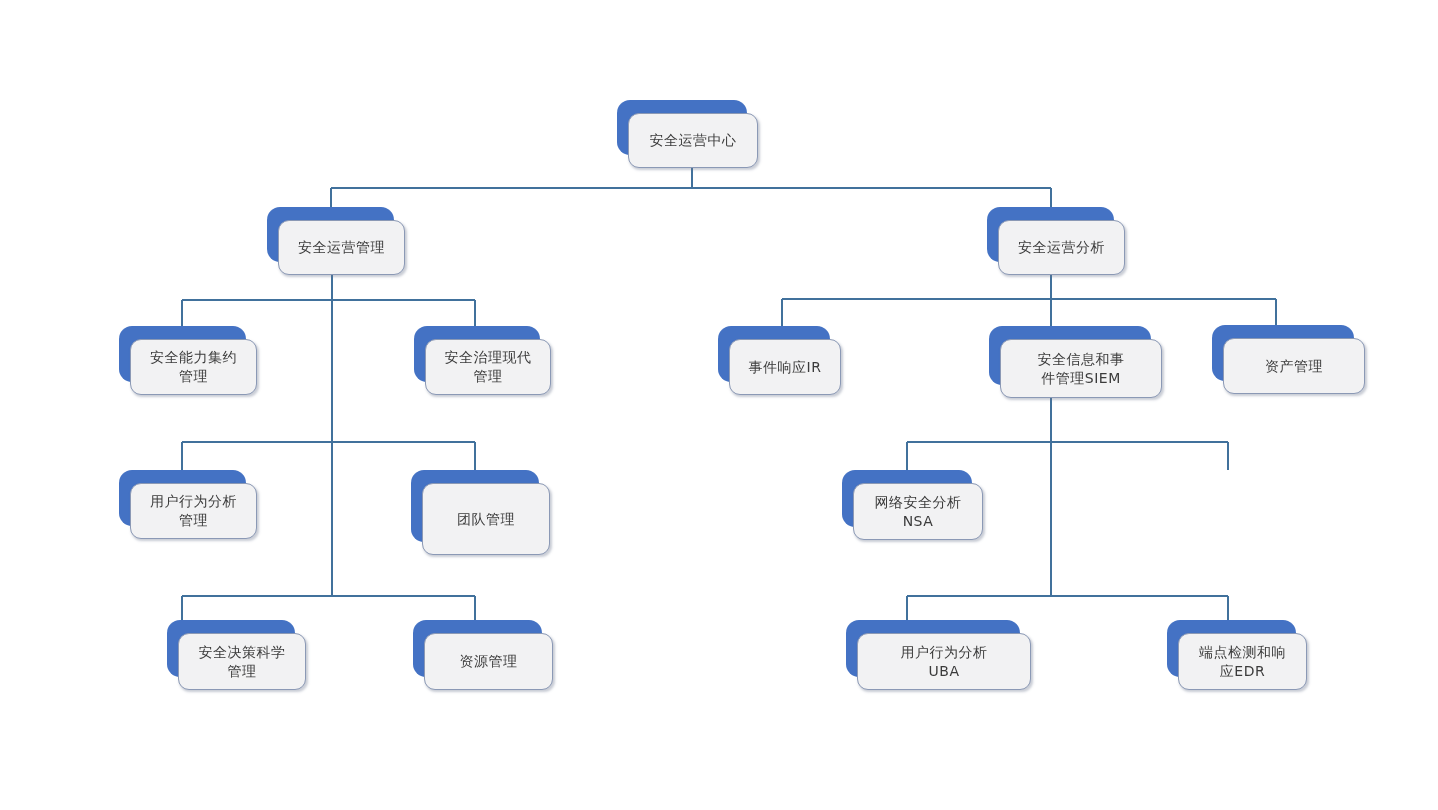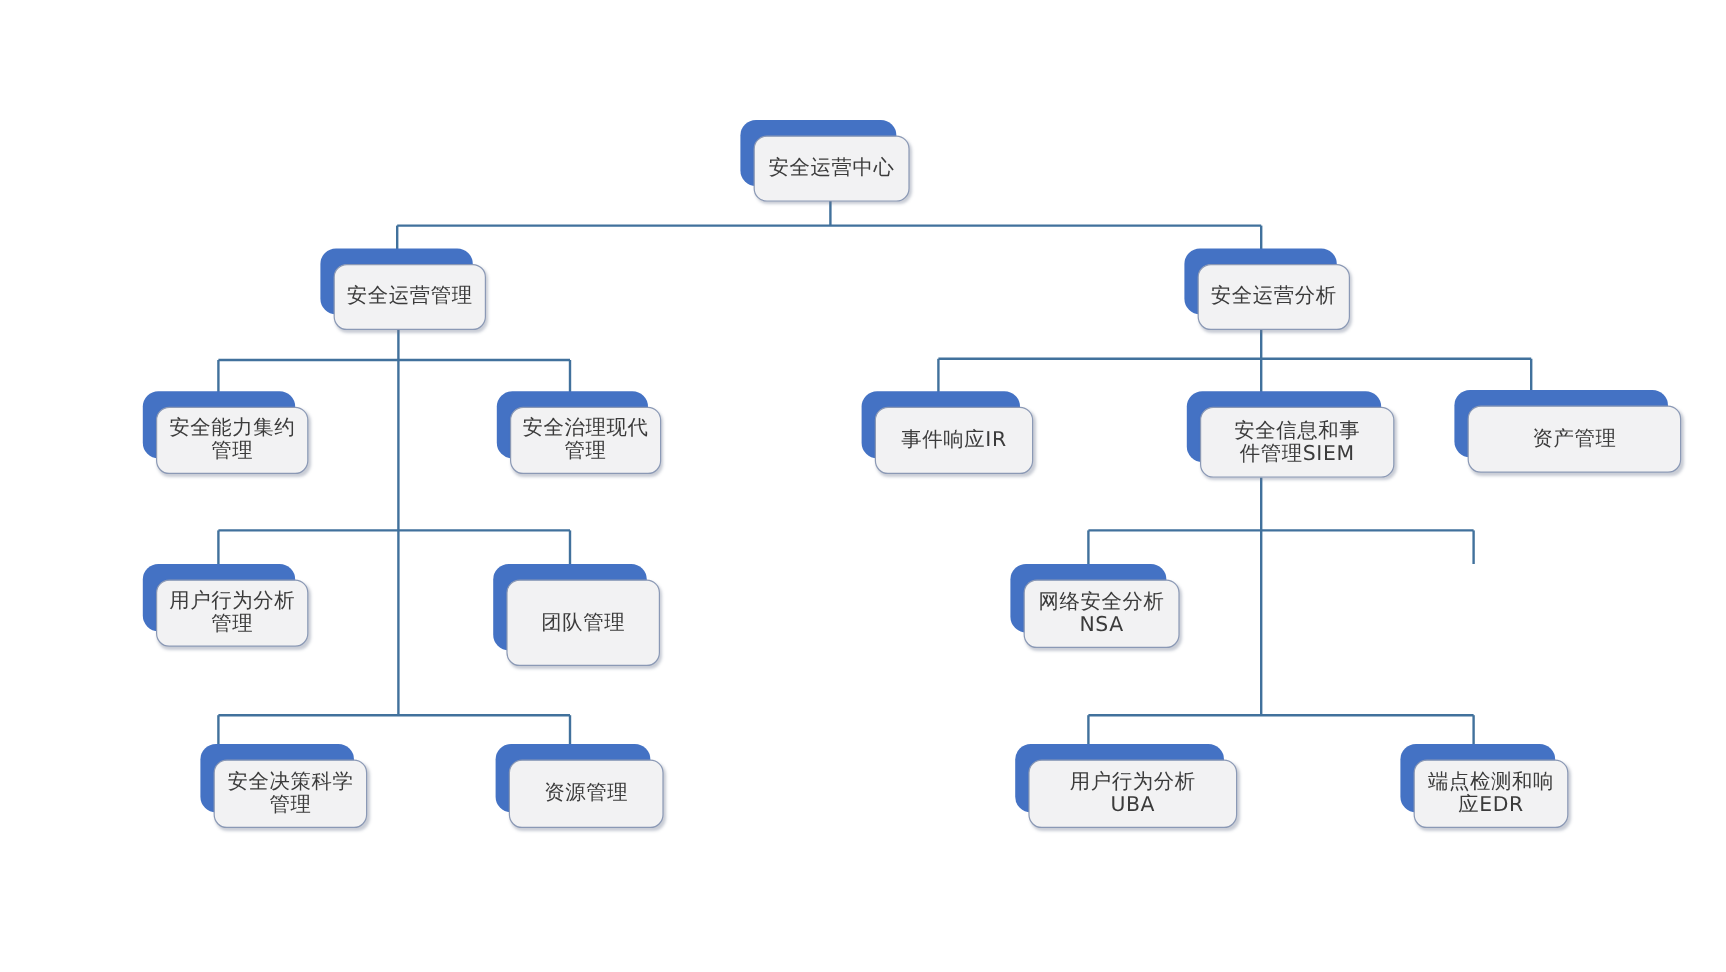--- a/index.html
+++ b/index.html
@@ -44,21 +44,21 @@
     background: var(--node-fill, #F2F2F3);
     border: 1.6px solid var(--node-border, #8B99B5);
     border-radius: 11px;
     display: flex;
     align-items: center;
     justify-content: center;
     text-align: center;
     box-shadow: 1.5px 2px 2.5px rgba(110, 122, 145, 0.38);
   }
   .node-label {
-    font-size: 17px;
+    font-size: 14px;
     line-height: 19px;
     color: var(--text-color, #3B3B3B);
     white-space: pre-line;
     letter-spacing: 0.5px;
   }
 </style>
 </head>
 <body>
 
 <div id="canvas" style="--bg: #FFFFFF; --shadow-blue: #4472C4; --node-fill: #F2F2F3; --node-border: #8B99B5; --text-color: #3B3B3B;">
@@ -141,34 +141,34 @@
         <span class="node-label">安全决策科学
 管理</span>
       </div>
     </div>
     <div class="node" style="left: 424px; top: 633px; width: 129px; height: 57px;">
       <div class="node-shadow"></div>
       <div class="node-body">
         <span class="node-label">资源管理</span>
       </div>
     </div>
-    <div class="node" style="left: 729px; top: 339px; width: 132px; height: 56px;">
+    <div class="node" style="left: 729px; top: 339px; width: 112px; height: 56px;">
       <div class="node-shadow"></div>
       <div class="node-body">
         <span class="node-label">事件响应IR</span>
       </div>
     </div>
     <div class="node" style="left: 1000px; top: 339px; width: 130px; height: 59px; padding-left: 32px;">
       <div class="node-shadow"></div>
       <div class="node-body">
         <span class="node-label">安全信息和事
 件管理SIEM</span>
       </div>
     </div>
-    <div class="node" style="left: 1223px; top: 338px; width: 142px; height: 56px; padding-left: 36px;">
+    <div class="node" style="left: 1223px; top: 338px; width: 142px; height: 56px;">
       <div class="node-shadow"></div>
       <div class="node-body">
         <span class="node-label">资产管理</span>
       </div>
     </div>
     <div class="node" style="left: 853px; top: 483px; width: 130px; height: 57px;">
       <div class="node-shadow"></div>
       <div class="node-body">
         <span class="node-label">网络安全分析
 NSA</span>

